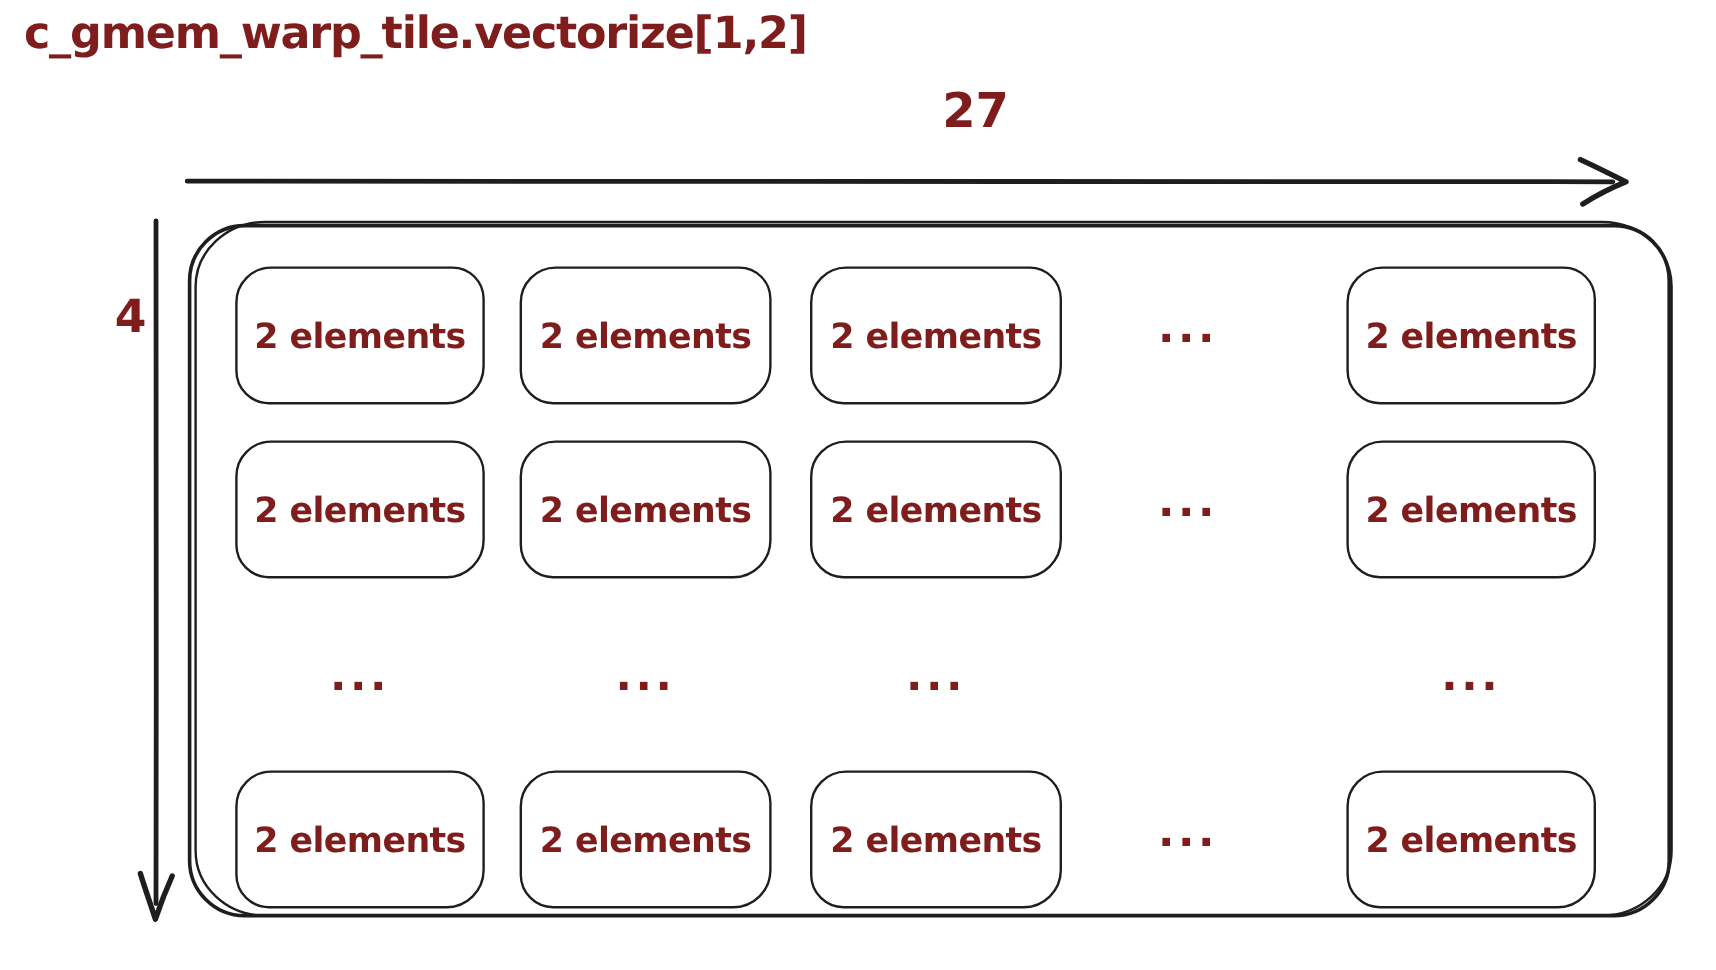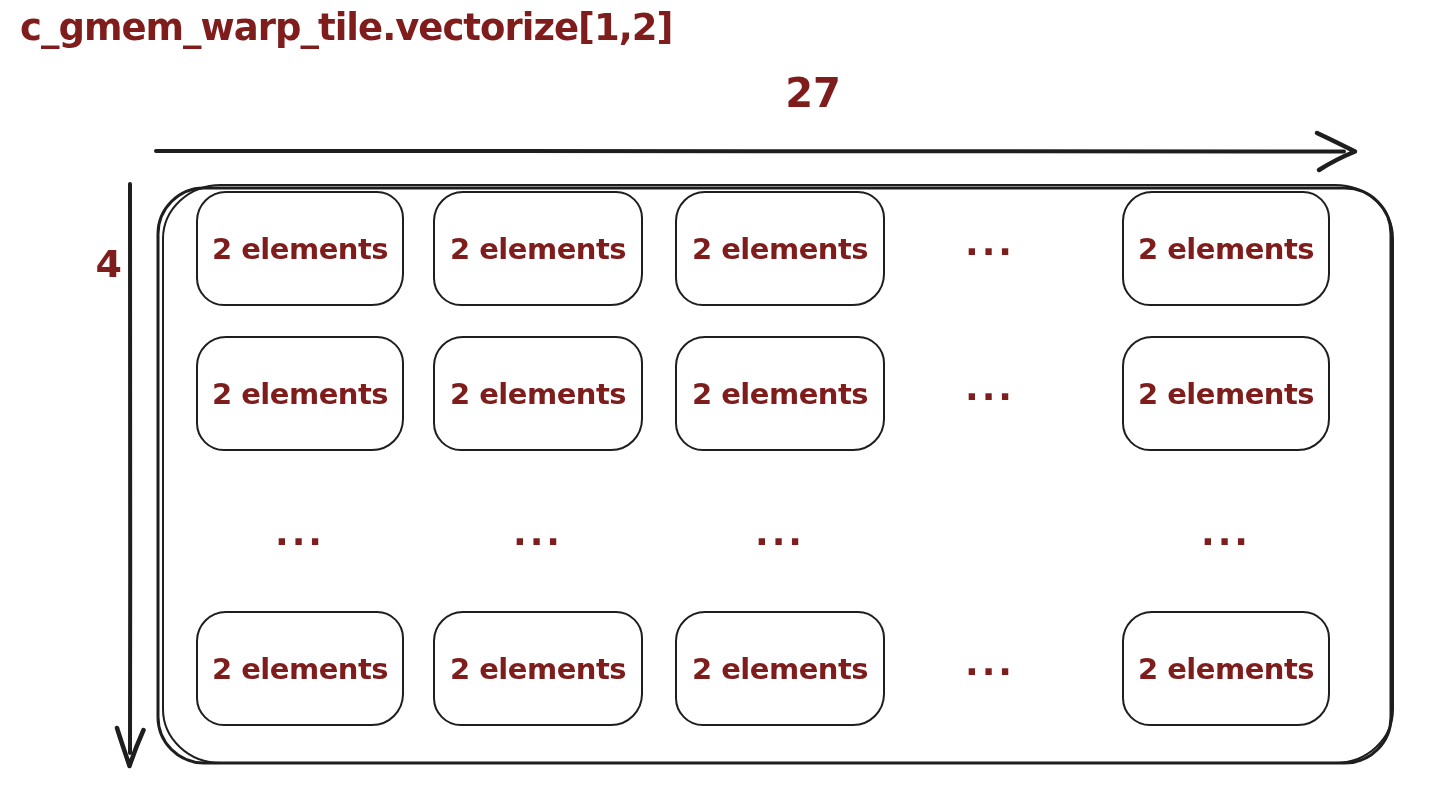--- a/index.html
+++ b/index.html
@@ -47,21 +47,21 @@
   svg.sketch {
     position: absolute;
     left: 0;
     top: 0;
     width: 1430px;
     height: 808px;
   }
   .tile-content {
     position: absolute;
     left: 155px;
-    top: 171px;
+    top: 202px;
     width: 1240px;
     height: 513px;
     text-align: center;
   }
   .cell {
     position: absolute;
     border: 2.4px solid #1e1e1e;
     border-radius: 30px 27px 32px 28px;
     display: flex;
     align-items: center;

